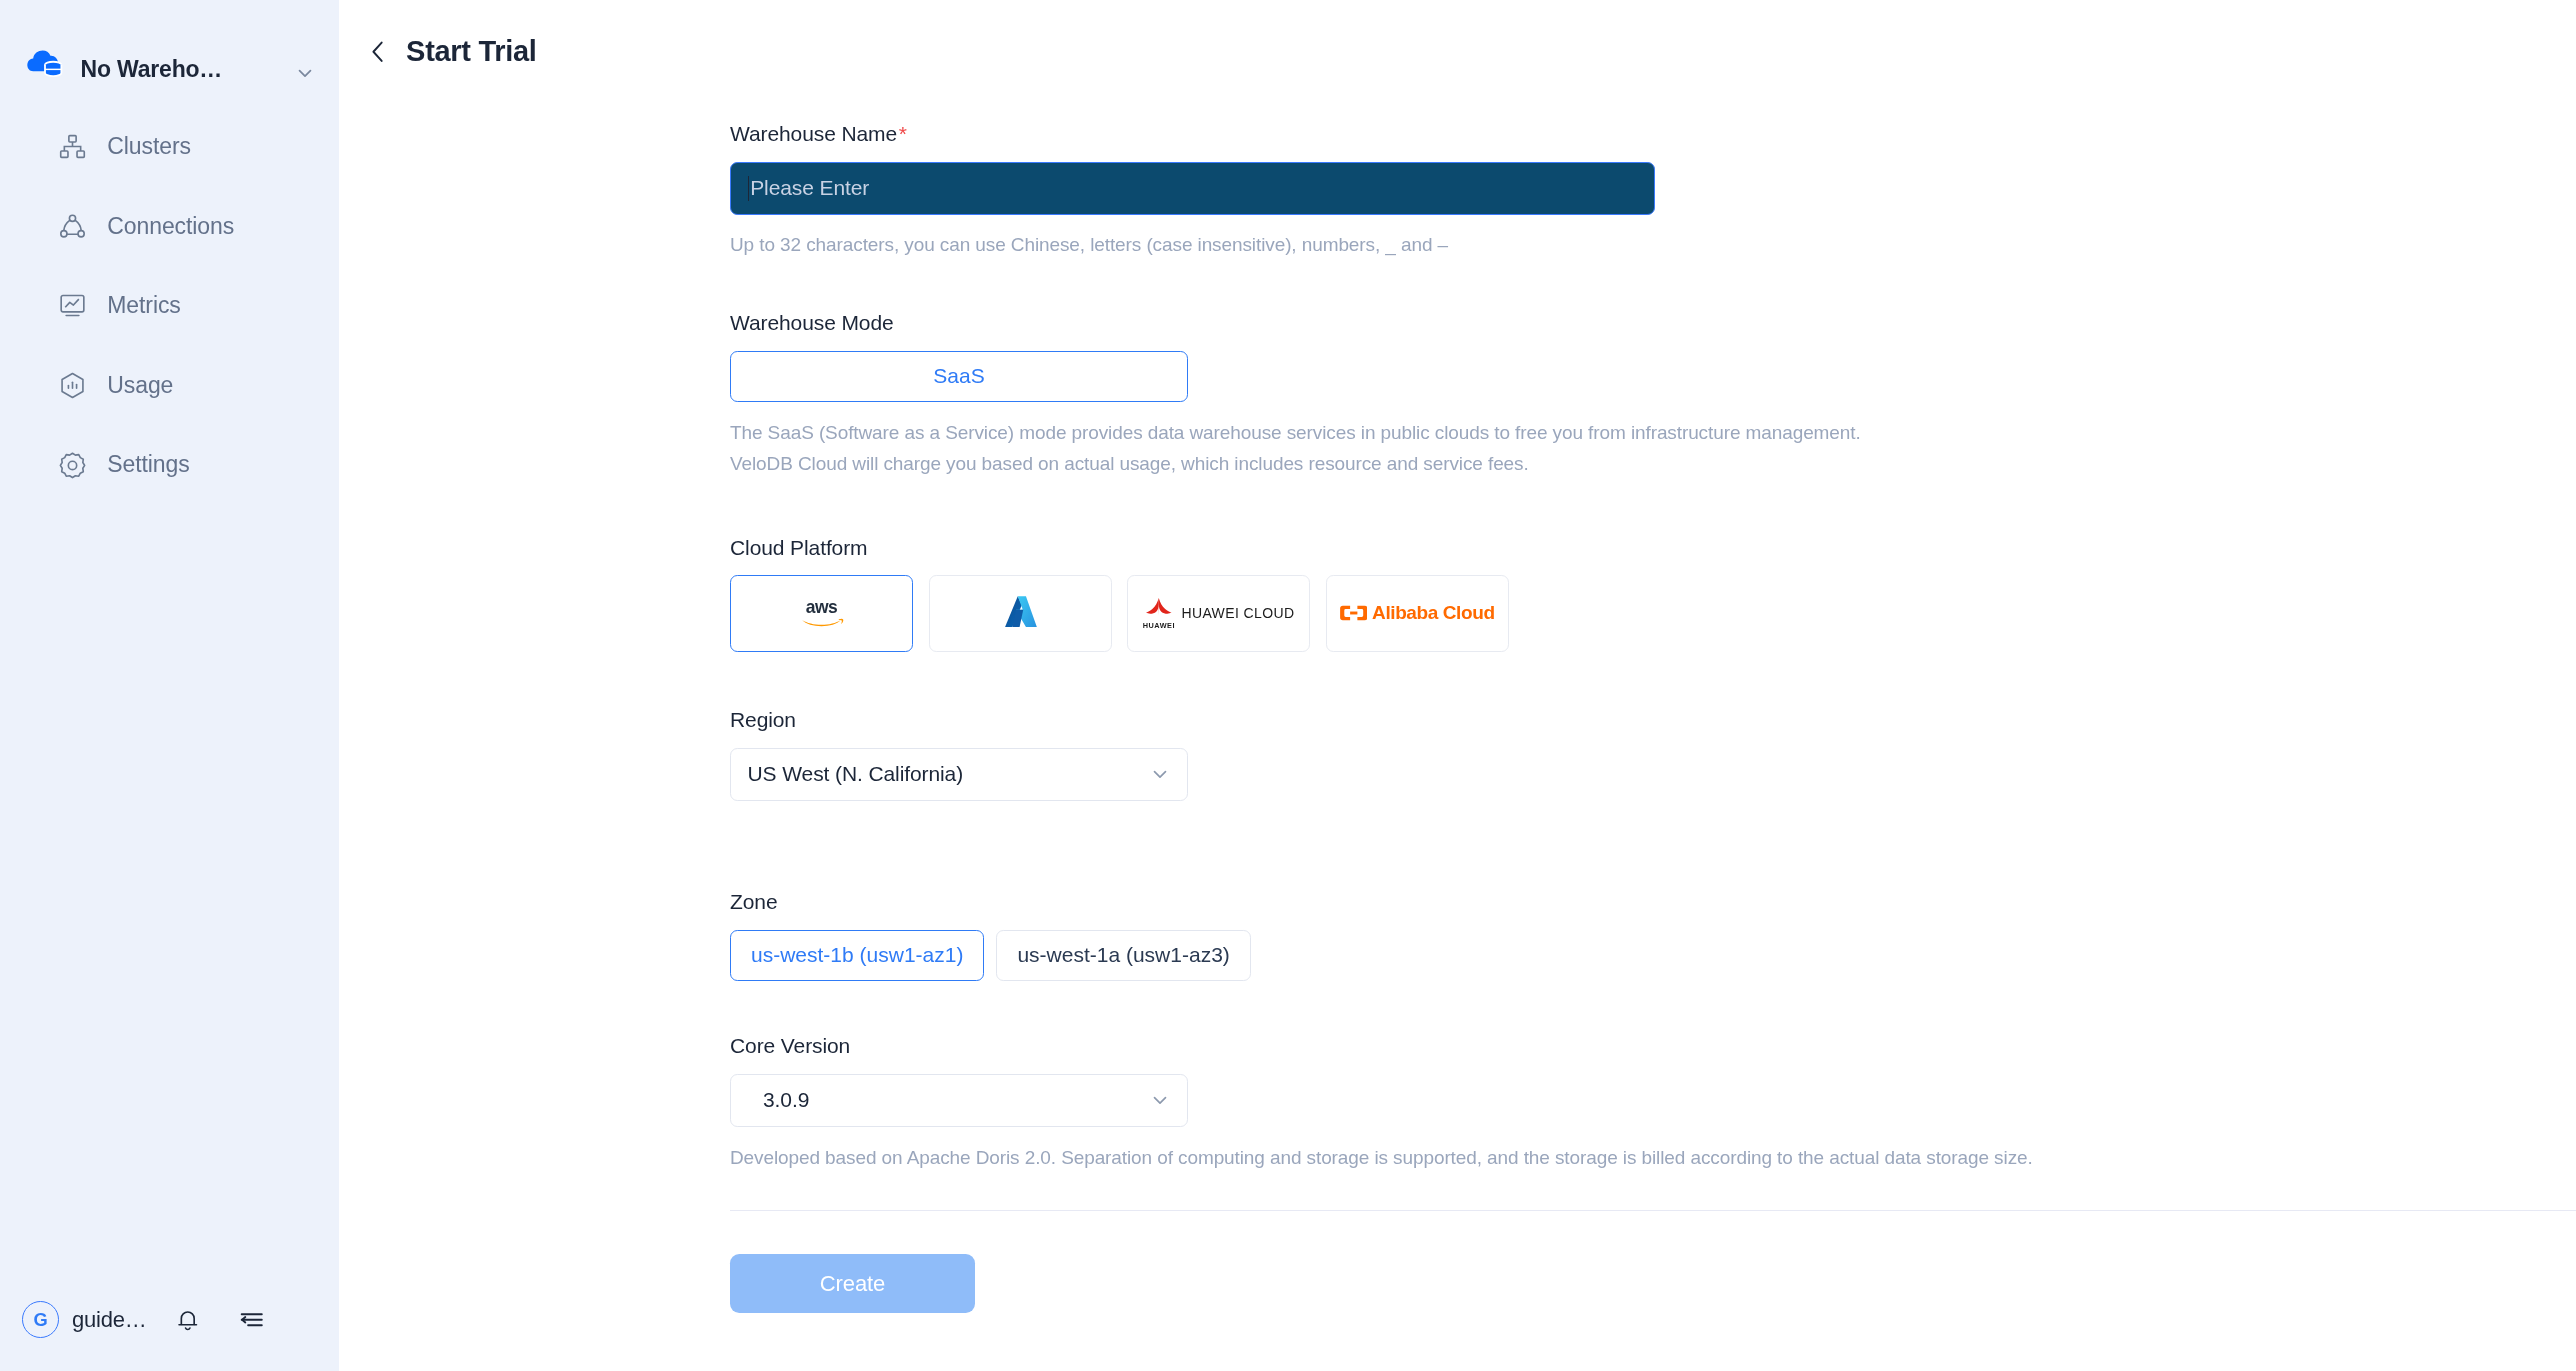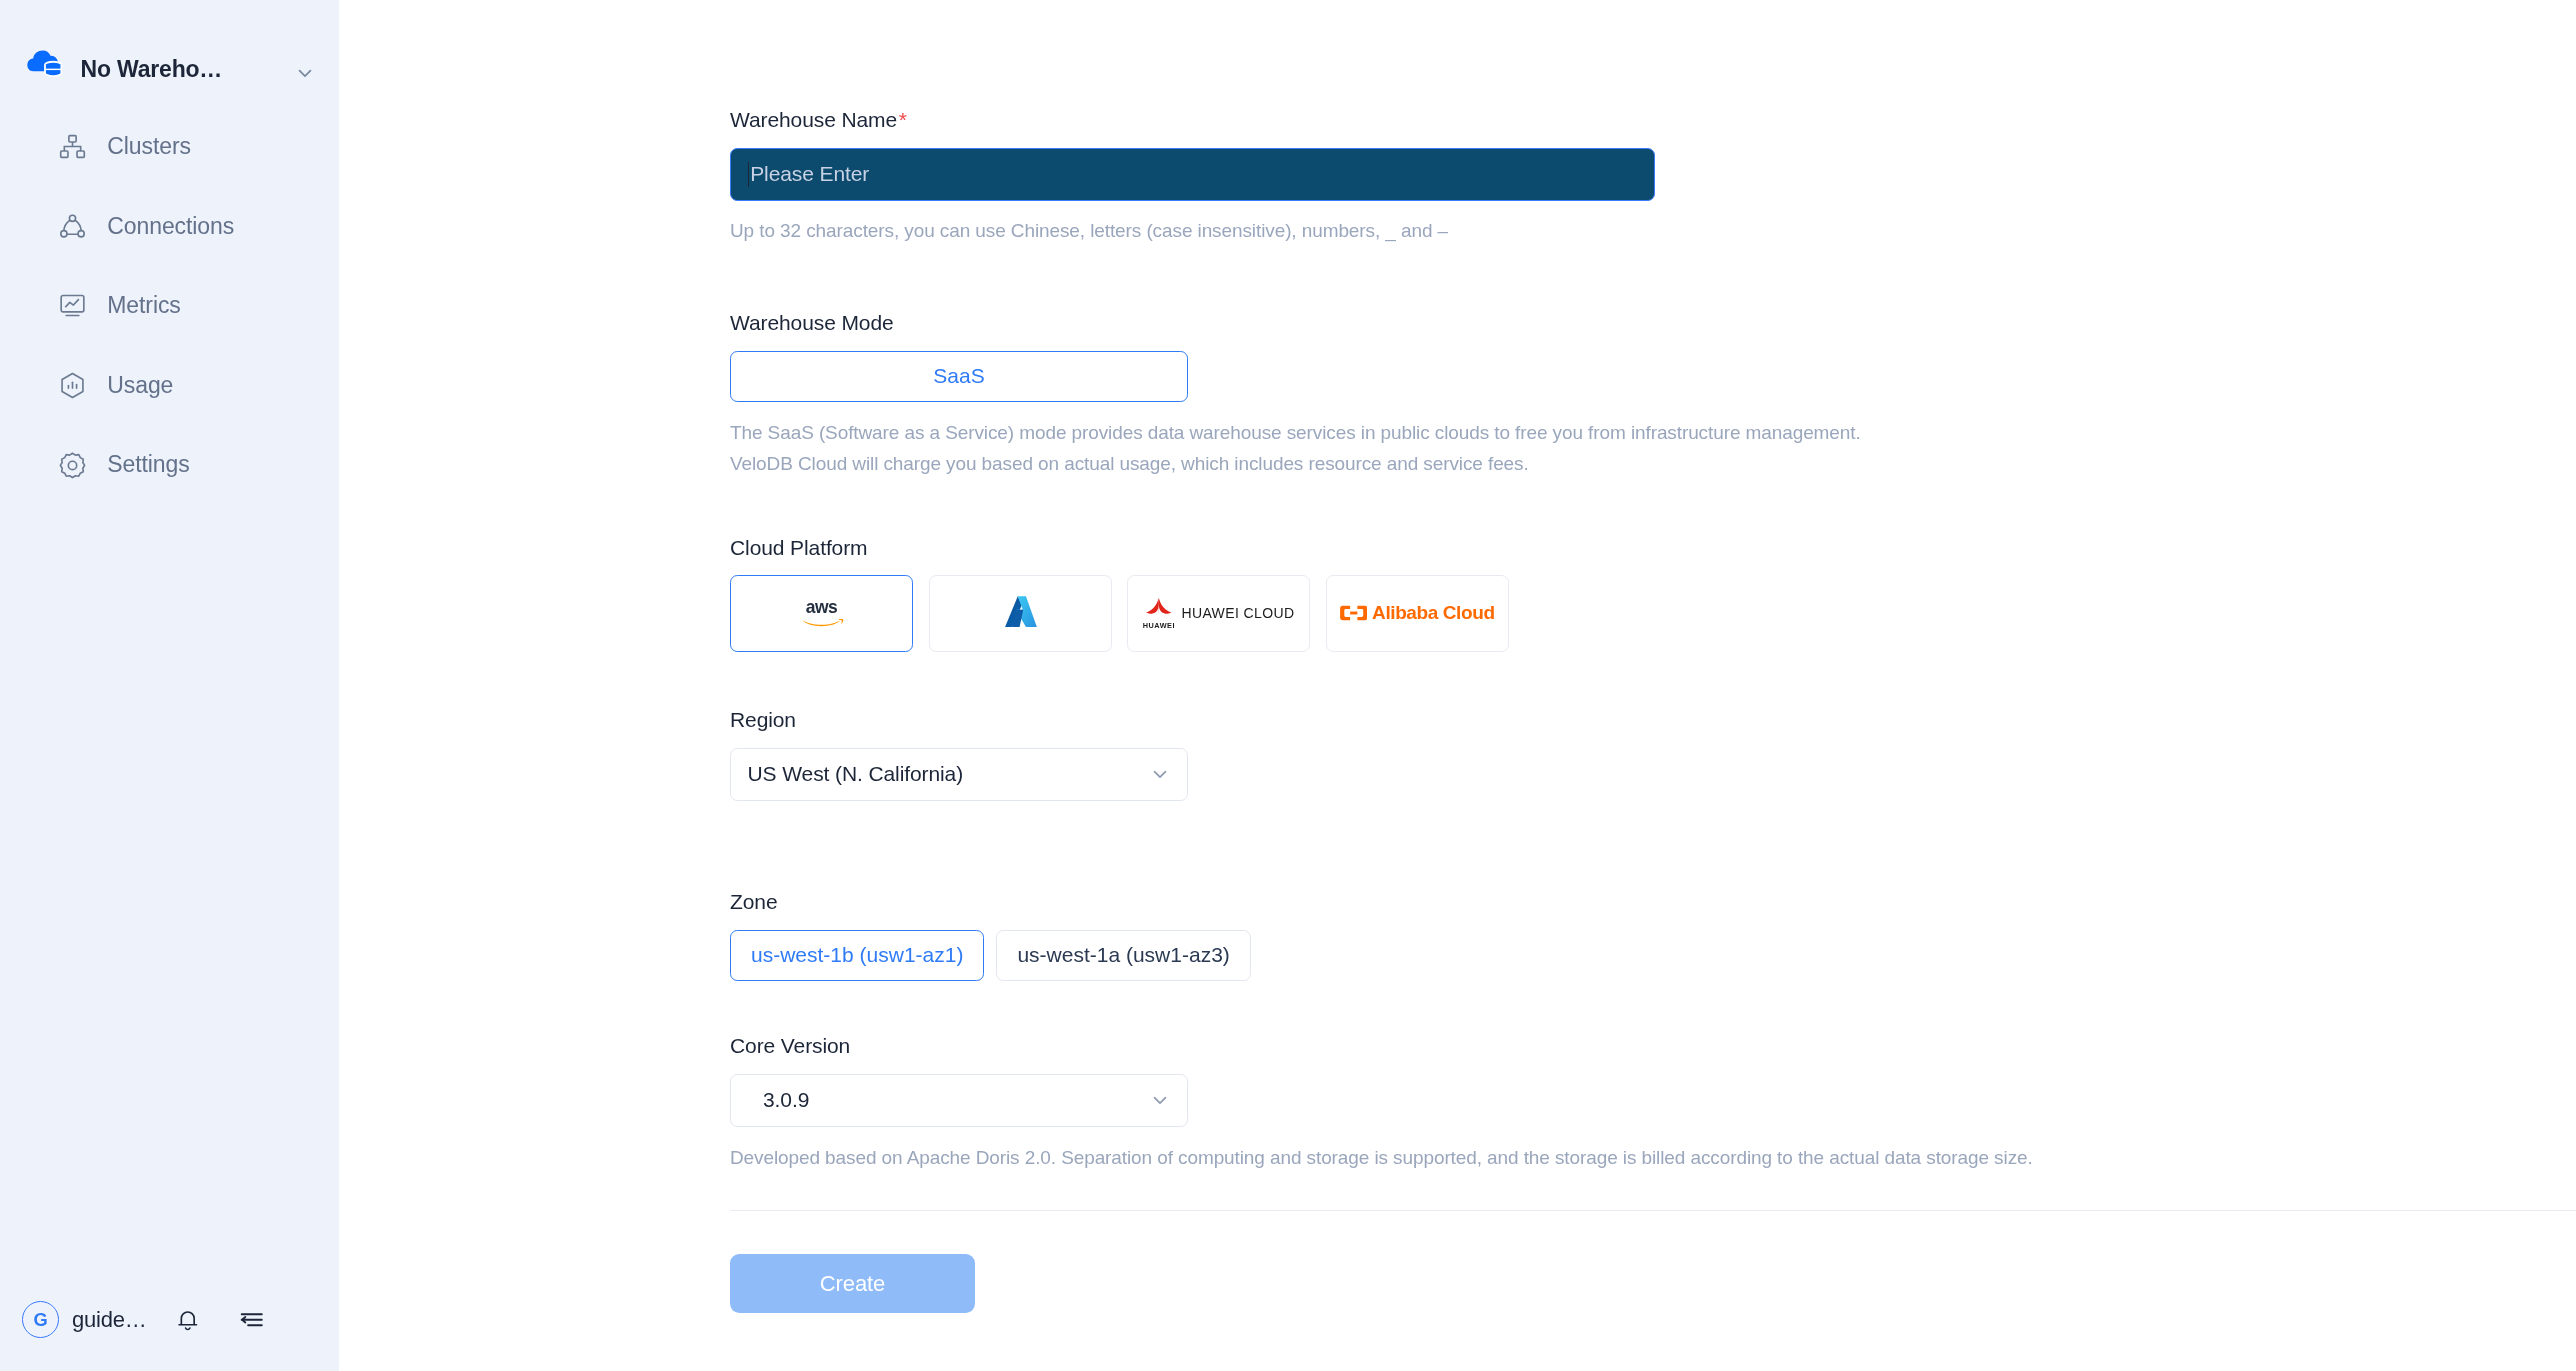--- a/index.html
+++ b/index.html
@@ -260,22 +260,30 @@
           <line x1="4" y1="15" x2="26" y2="15"></line>
           <line x1="11" y1="21" x2="26" y2="21"></line>
           <polyline points="8,12 4.5,15 8,18"></polyline>
         </svg>
       </span>
     </div>
   </aside>
 
   <main class="main">
 
-
-    <div style="position:absolute; left:391px; top:108px;">
+    <div class="page-head">
+      <span class="back-btn">
+        <svg width="24" height="27.5" viewBox="0 0 26 30" fill="none" stroke="currentColor" stroke-width="2.1" stroke-linecap="round" stroke-linejoin="round">
+            <polyline points="17,5 8,15 17,25"></polyline>
+          </svg>
+      </span>
+      <span class="page-title">Start Trial</span>
+    </div>
+
+    <div style="position:absolute; left:391px; top:122px;">
       <div class="f-label"><span>Warehouse Name</span><span class="req">*</span></div>
       <div class="text-input" style="margin-top:15.6px;">
         <span class="caret"></span>
         <span class="placeholder">Please Enter</span>
       </div>
       <div class="f-hint" style="margin-top:15.6px;">Up to 32 characters, you can use Chinese, letters (case insensitive), numbers, _ and –</div>
     </div>
 
     <div style="position:absolute; left:391px; top:311px;">
       <div class="f-label">Warehouse Mode</div>

